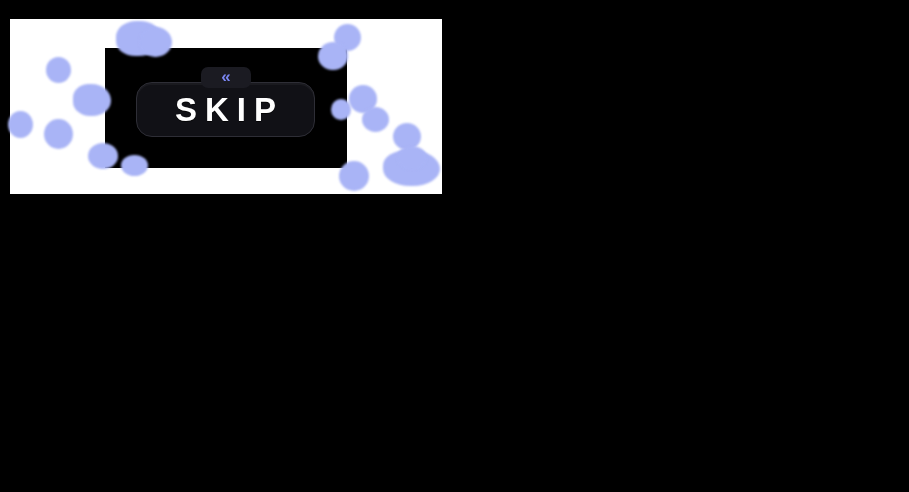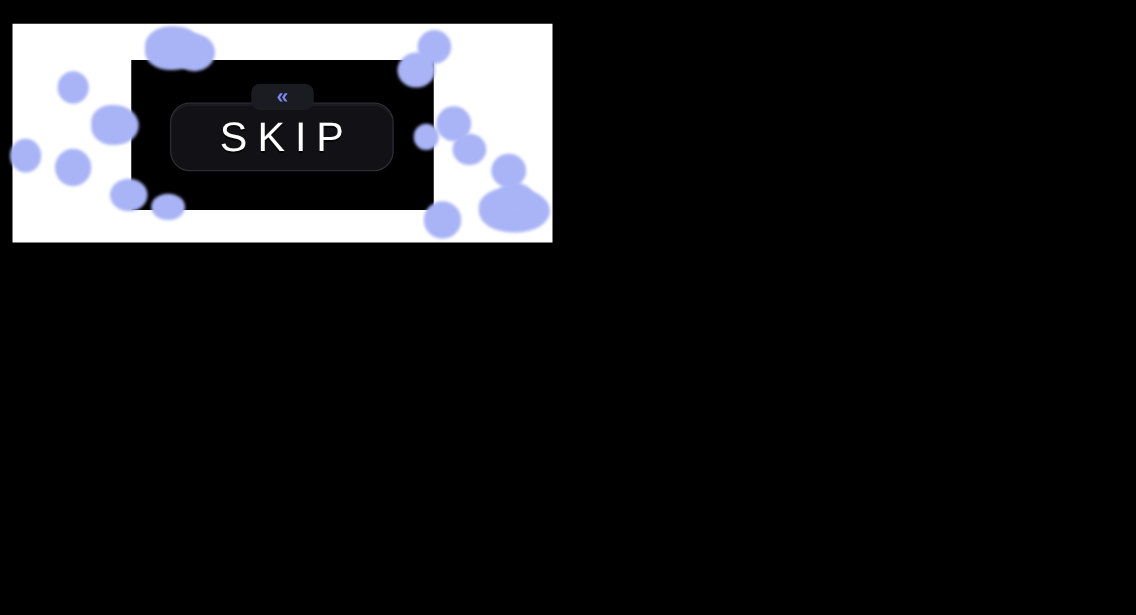--- a/index.html
+++ b/index.html
@@ -48,21 +48,21 @@
     border: 1px solid var(--button_border, #2e2e36);
     border-radius: 16px;
     box-shadow: 0 2px 0 rgba(255,255,255,0.04) inset, 0 3px 6px rgba(0,0,0,0.8);
     display: flex; align-items: center; justify-content: center;
     z-index: 2;
     cursor: pointer;
   }
   .skip span {
     color: var(--button_text, #fff);
     font-size: 33px;
-    font-weight: normal;
+    font-weight: bold;
     letter-spacing: 8px;
     text-indent: 8px;
     text-shadow: 0 1px 0 rgba(0,0,0,0.7);
   }
   .blobs {
     position: absolute; left: 0; top: 0;
     width: 909px; height: 492px;
     z-index: 5;
     pointer-events: none;
   }

